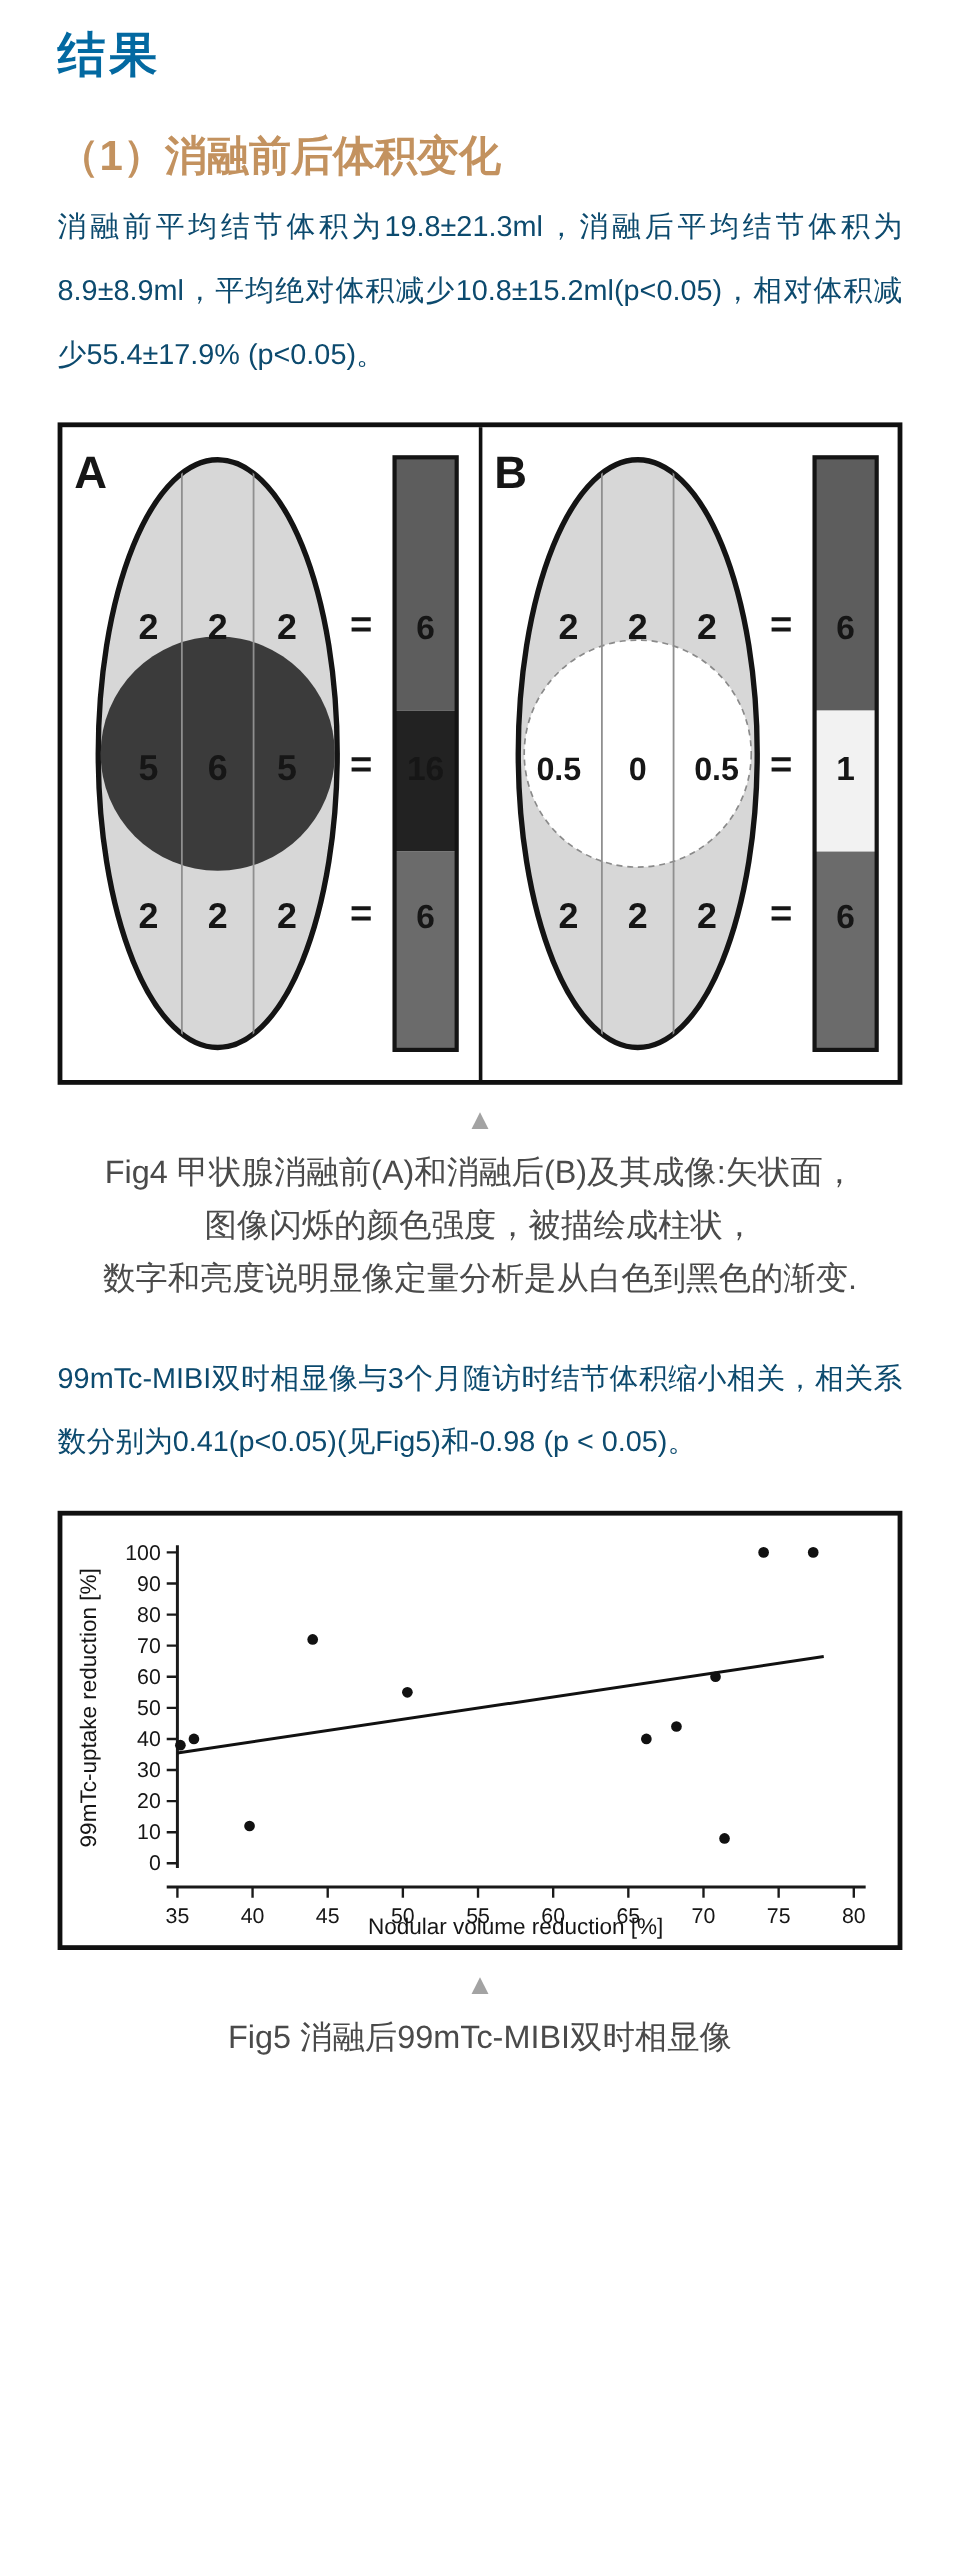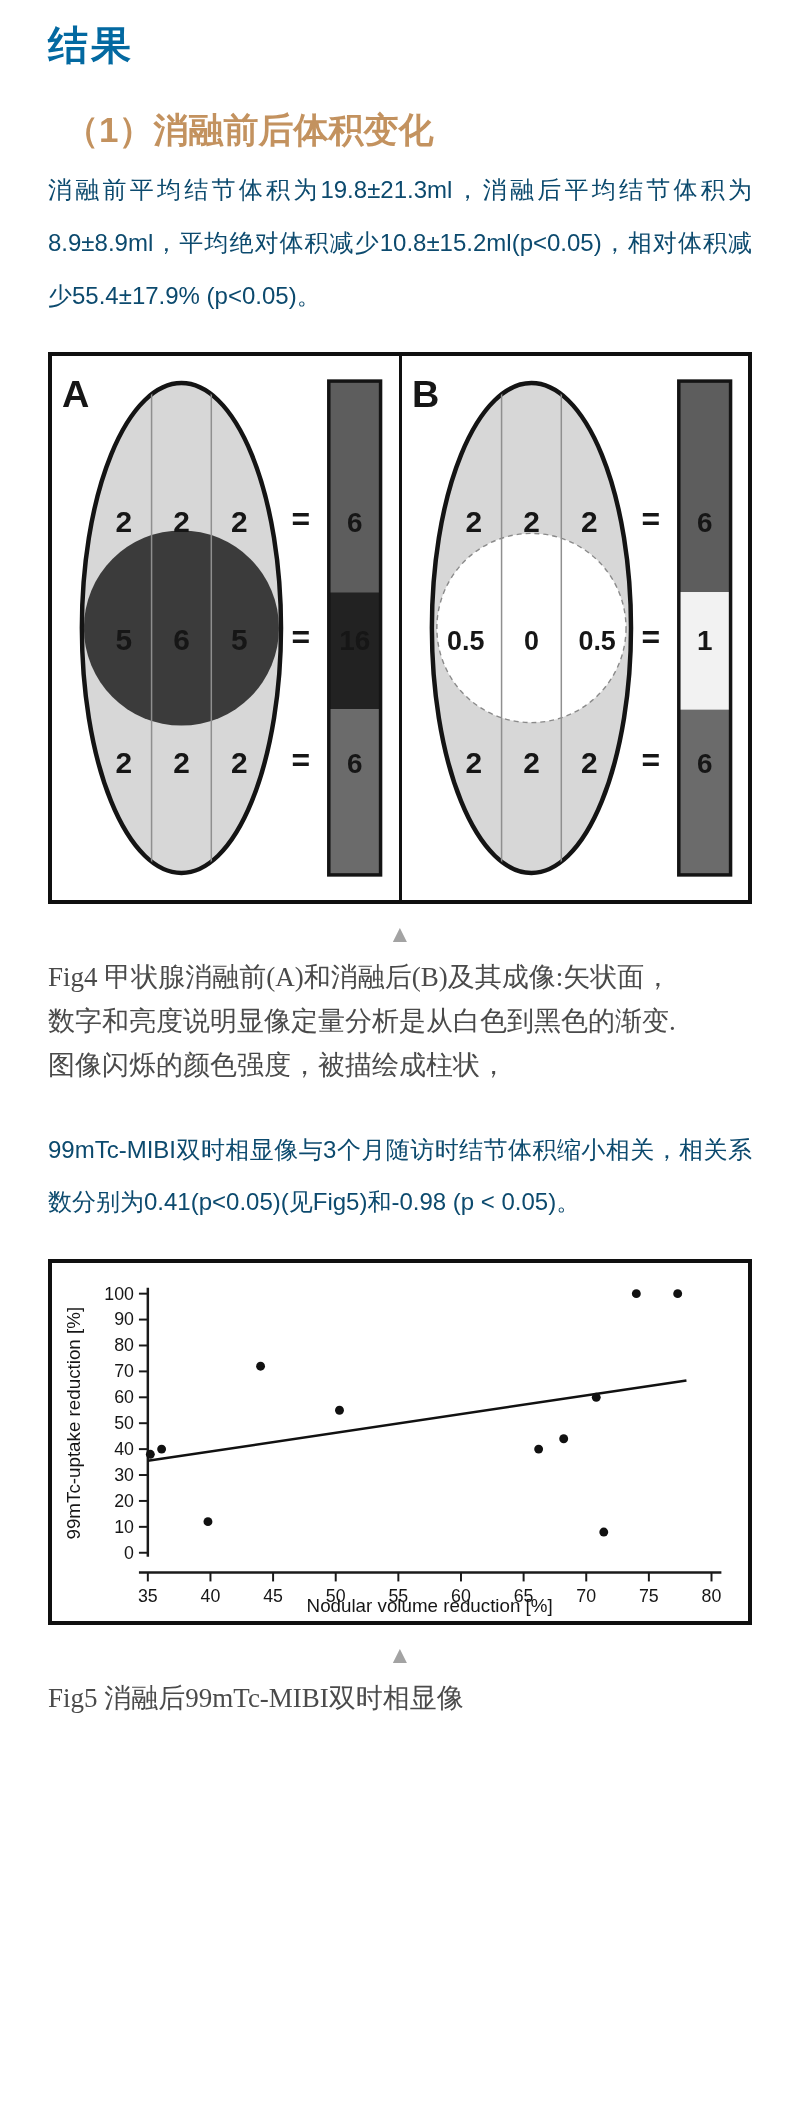--- a/index.html
+++ b/index.html
@@ -1,28 +1,28 @@
 <!DOCTYPE html>
 <html><head>
 <meta charset="utf-8">
 <style>
   html,body{margin:0;padding:0;background:#ffffff;}
   body{width:800px;font-family:"Liberation Sans","DejaVu Sans",sans-serif;color:#3c3c3c;}
   .content{padding:0 48px;}
   .page-title{font-size:40px;font-weight:700;color:#0369a1;letter-spacing:3px;margin:18px 0 0 0;}
-  .sub-heading{font-size:35px;font-weight:700;color:#c3925f;margin:34px 0 0 16px;}
+  .sub-heading{font-size:35px;font-weight:700;color:#c3925f;margin:34px 0 0 0;}
   .body-para{font-size:24px;line-height:2.2;text-align:justify;color:#0c4a6e;margin:10px 0 0 0;}
   .fig-box{box-sizing:border-box;width:704px;margin:30px auto 0 auto;border:4px solid #101010;background:#fff;}
   .fig4-box{height:552px;display:flex;}
   .fig4-panel{flex:1 1 0;padding:4px 2px;box-sizing:border-box;}
   .fig4-panel + .fig4-panel{border-left:3px solid #101010;}
   .fig4-panel svg{width:100%;height:100%;display:block;}
   svg text{font-family:"Liberation Sans","DejaVu Sans",sans-serif;font-weight:700;fill:#161616;}
   .caption-marker{display:block;text-align:center;font-size:24px;line-height:1;color:#a3a3a3;margin:18px 0 10px 0;}
-  .fig-caption{font-size:27px;line-height:1.62;color:#4a4a4a;margin:0;font-family:Liberation Serif, serif;}
+  .fig-caption{font-size:27px;line-height:1.62;color:#4a4a4a;text-align:center;margin:0;}
   .fig5-box{height:366px;padding:1px;box-sizing:border-box;}
   #fig5-svg{width:100%;height:100%;display:block;}
   #fig5-svg text{font-weight:400;}
   .spacer-lg{height:26px;}
 </style>
 </head>
 <body>
 
 <div class="content">
 
@@ -104,22 +104,22 @@
         <text x="302" y="286" font-size="28" text-anchor="middle">1</text>
         <text x="302" y="410" font-size="28" text-anchor="middle">6</text>
       </svg>
     </div>
   </div>
 
   <span class="caption-marker">▲</span>
 
   <div class="fig-caption">
     <div>Fig4 甲状腺消融前(A)和消融后(B)及其成像:矢状面，</div>
+    <div>图像闪烁的颜色强度，被描绘成柱状，</div>
     <div>数字和亮度说明显像定量分析是从白色到黑色的渐变.</div>
-    <div>图像闪烁的颜色强度，被描绘成柱状，</div>
   </div>
 
   <div class="spacer-lg"></div>
 
 
   <p class="body-para">99mTc-MIBI双时相显像与3个月随访时结节体积缩小相关，相关系数分别为0.41(p&lt;0.05)(见Fig5)和-0.98 (p &lt; 0.05)。</p>
 
   <div class="fig-box fig5-box">
     <svg id="fig5-svg" viewBox="0 0 700 360" preserveAspectRatio="xMidYMid meet">
         <line x1="95" y1="24" x2="95" y2="296" stroke="#1a1a1a" stroke-width="2.5"></line>

